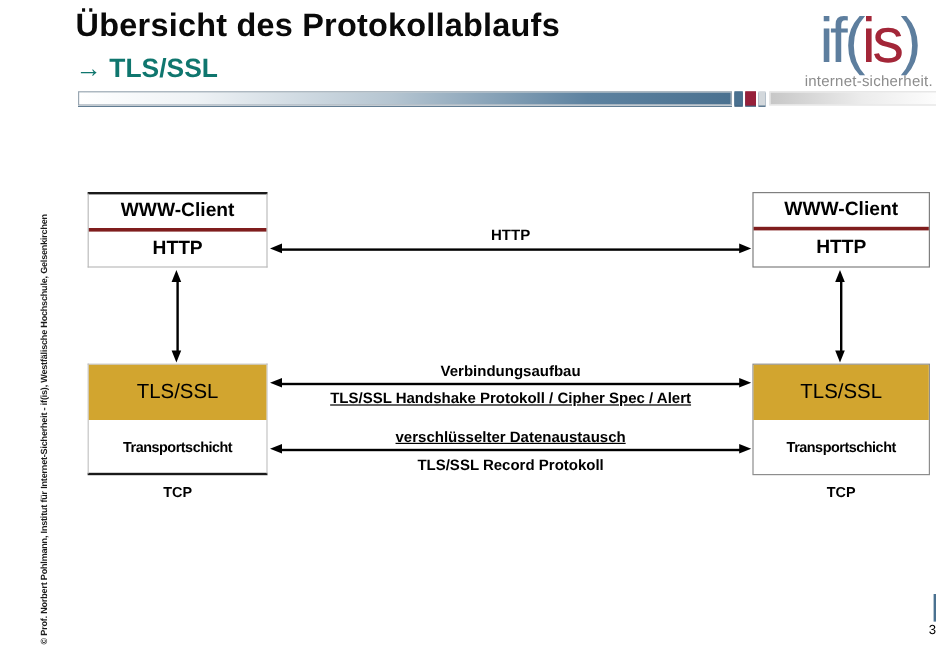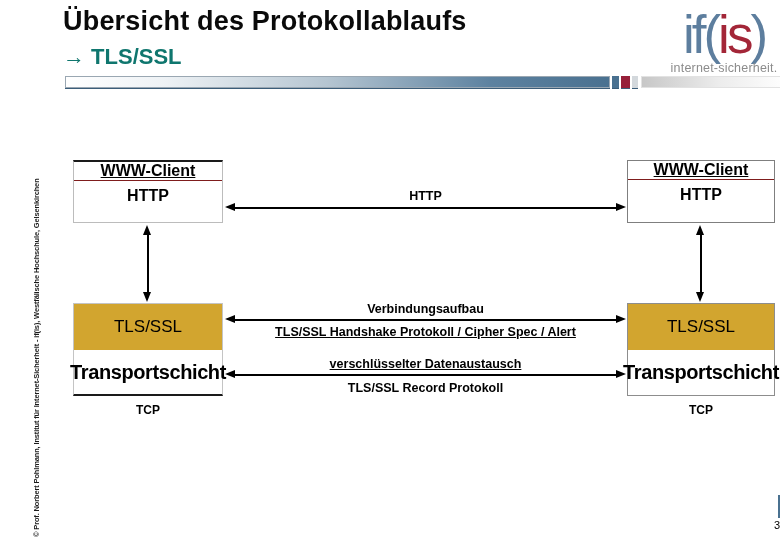--- a/index.html
+++ b/index.html
@@ -85,23 +85,23 @@
   }
   .stack-left-top {
     left: 48px; top: 160px; width: 150px; height: 63px;
     border: 1px solid #bcbcbc; border-top: 2px solid #1a1a1a;
   }
   .stack-right-top {
     left: 602px; top: 160px; width: 148px; height: 63px;
     border: 1px solid #7f7f7f;
   }
   .row-app {
-    height: 19px; display: flex; align-items: center; justify-content: center;
-    border-bottom: 1px solid #7f1d1d;
-    font-size: 16px; font-weight: bold; text-decoration: underline;
+    height: 31px; display: flex; align-items: center; justify-content: center;
+    border-bottom: 3px solid #7f1d1d;
+    font-size: 16px; font-weight: bold;
   }
   .row-http {
     height: 29px; display: flex; align-items: center; justify-content: center;
     font-size: 16px; font-weight: bold;
   }
 
   .stack-box-bottom { position: absolute; background: #fff; }
   .stack-left-bottom {
     left: 48px; top: 303px; width: 150px; height: 93px;
     border: 1px solid #c4c4c4; border-bottom: 2px solid #1a1a1a;
@@ -110,21 +110,21 @@
     left: 602px; top: 303px; width: 148px; height: 93px;
     border: 1px solid #8d8d8d;
   }
   .row-tls {
     height: 46px; display: flex; align-items: center; justify-content: center;
     background: var(--accent_yellow, #D2A52F);
     font-size: 17px; font-weight: normal;
   }
   .row-transport {
     height: 45px; display: flex; align-items: center; justify-content: center;
-    font-size: 20px; font-weight: bold; letter-spacing: -0.4px;
+    font-size: 12px; font-weight: bold; letter-spacing: -0.4px;
   }
   .tcp-label {
     position: absolute; width: 150px; top: 403px;
     text-align: center; font-size: 12px; font-weight: bold;
   }
   .tcp-left { left: 48px; }
   .tcp-right { left: 602px; width: 148px; }
 
   
   .h-arrow { position: absolute; left: 200px; width: 401px; height: 9px; }

